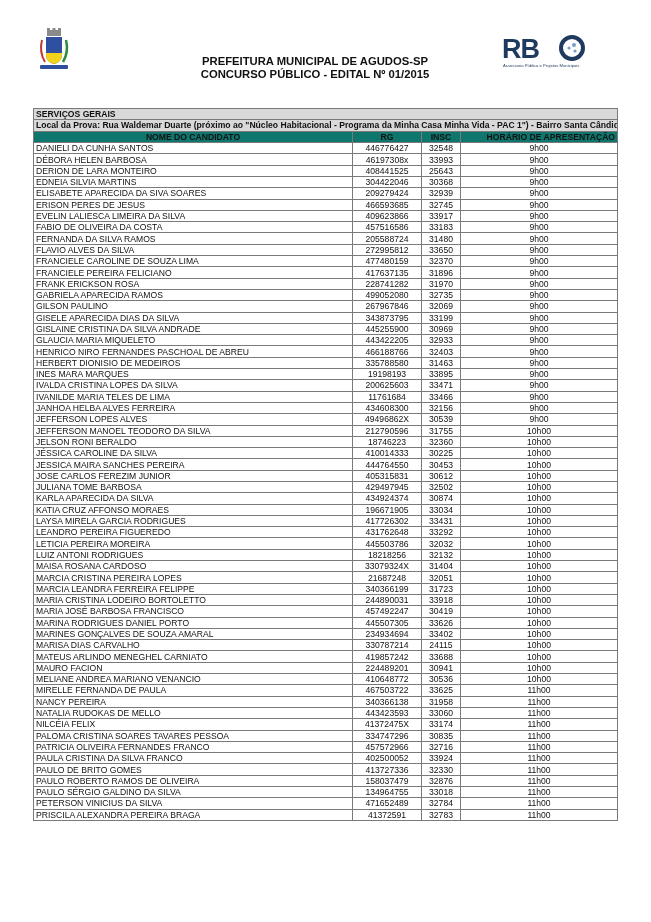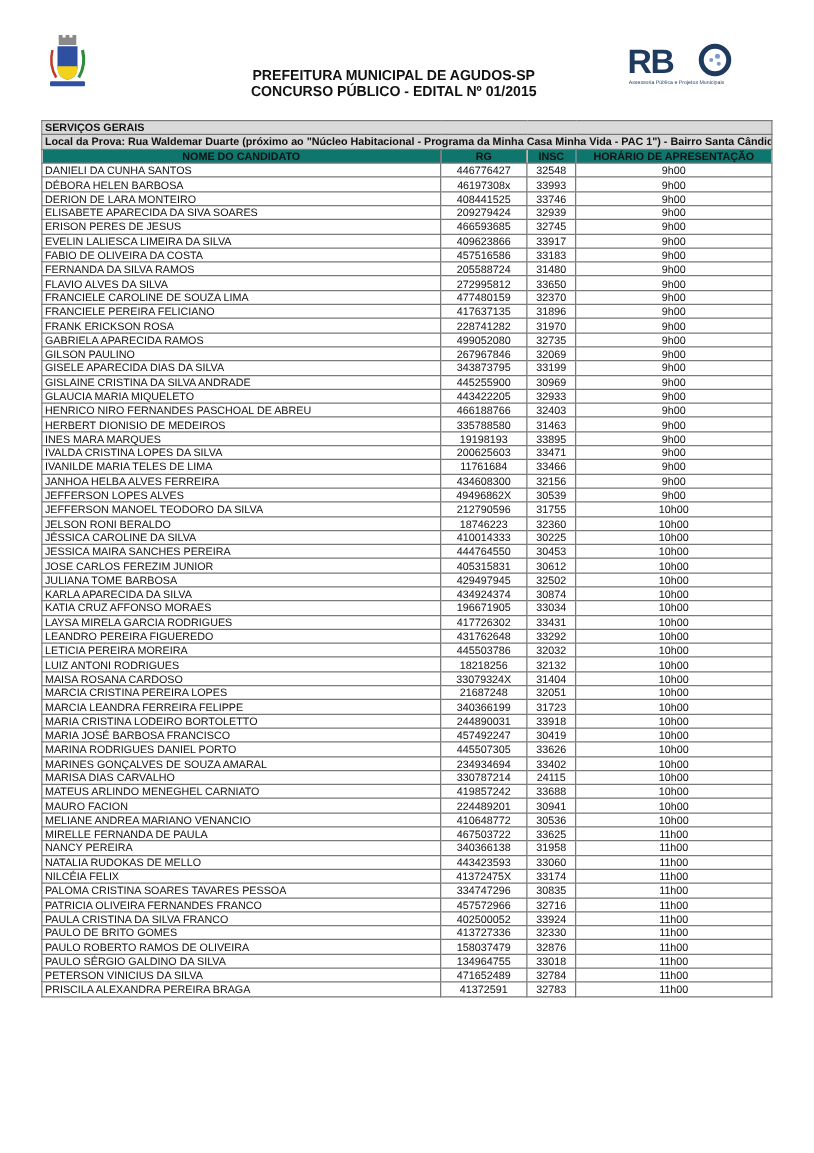--- a/index.html
+++ b/index.html
@@ -7,21 +7,21 @@
       width: 651px; height: 922px; position: relative; overflow: hidden;
       font-family: "Liberation Sans", "DejaVu Sans", sans-serif; color: #111;
     }
     .logo-left { position: absolute; left: 36px; top: 28px; width: 36px; height: 46px; }
     .logo-right { position: absolute; left: 502px; top: 34px; width: 86px; height: 36px; }
     .title-block {
       position: absolute; left: 150px; top: 55px; width: 330px; text-align: center;
       font-weight: bold; font-size: 11.5px; line-height: 13px; transform: scaleX(0.98);
     }
     table.grid {
-      position: absolute; left: 33px; top: 96px; width: 584px;
+      position: absolute; left: 33px; top: 108px; width: 584px;
       border-collapse: collapse; table-layout: fixed;
       font-size: 8.6px; line-height: 10px; border-radius: 20px;
     }
     table.grid td, table.grid th {
       border: 1px solid #7a7a7a; padding: 0 2px; white-space: nowrap; overflow: hidden;
       height: 10.3px;
     }
     .section-row td { background: #d9d9d9; font-weight: bold; text-align: left; }
     .local-row td { background: #d9d9d9; font-weight: bold; white-space: normal; line-height: 10.5px; padding: 1px 2px; }
     .head-row th { background: #0f766e; font-weight: bold; text-align: center; height: 22px; line-height: 10px; font-size: 8.6px; }
@@ -73,40 +73,46 @@
     <tr class="section-row">
       <td colspan="4">SERVIÇOS GERAIS</td>
     </tr>
     <tr class="local-row">
       <td colspan="4">Local da Prova: Rua Waldemar Duarte (próximo ao "Núcleo Habitacional - Programa da Minha Casa Minha Vida - PAC 1") - Bairro Santa Cândida – Agudos/SP</td>
     </tr>
     <tr class="head-row">
       <th>NOME DO CANDIDATO</th>
       <th>RG</th>
       <th>INSC</th>
-      <th style="white-space:normal;">HORÁRIO DE APRESENTAÇÃO</th>
+      <th style="white-space:normal;text-align:right;">HORÁRIO DE APRESENTAÇÃO</th>
     </tr>
   </thead>
   <tbody id="tbody">
       <tr>
         <td class="name">DANIELI DA CUNHA SANTOS</td>
         <td class="c">446776427</td>
         <td class="c">32548</td>
         <td class="c">9h00</td>
       </tr>
       <tr>
         <td class="name">DÉBORA HELEN BARBOSA</td>
         <td class="c">46197308x</td>
         <td class="c">33993</td>
         <td class="c">9h00</td>
       </tr>
       <tr>
         <td class="name">DERION DE LARA MONTEIRO</td>
         <td class="c">408441525</td>
-        <td class="c">33746</td>
+        <td class="c">25643</td>
+        <td class="c">9h00</td>
+      </tr>
+      <tr>
+        <td class="name">EDNEIA SILVIA MARTINS</td>
+        <td class="c">304422046</td>
+        <td class="c">30368</td>
         <td class="c">9h00</td>
       </tr>
       <tr>
         <td class="name">ELISABETE APARECIDA DA SIVA SOARES</td>
         <td class="c">209279424</td>
         <td class="c">32939</td>
         <td class="c">9h00</td>
       </tr>
       <tr>
         <td class="name">ERISON PERES DE JESUS</td>

